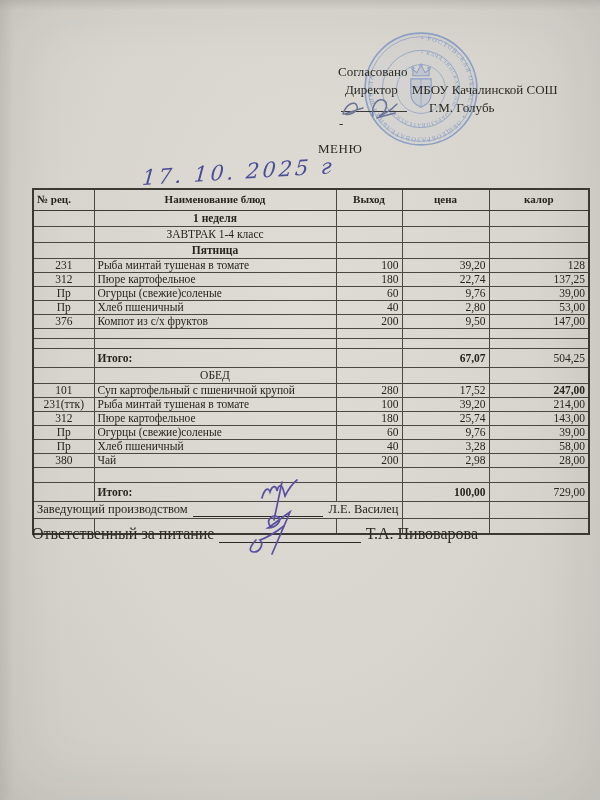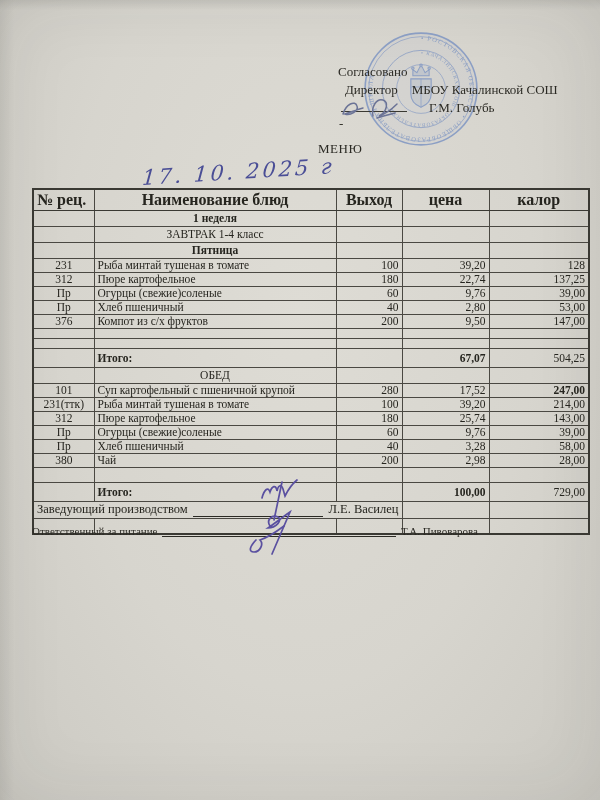--- a/index.html
+++ b/index.html
@@ -40,41 +40,41 @@
   table.menu{
     position:absolute;left:32px;top:188px;width:556px;z-index:3;
     border-collapse:collapse;table-layout:fixed;
     border:2px solid #3a3933;
     background:transparent;
   }
   table.menu th, table.menu td{
     border:1px solid #4a4842;color:#26251f;
     font-size:11.5px;line-height:1.05;padding:0 3px;overflow:hidden;white-space:nowrap;
   }
-  table.menu th{font-weight:bold;font-size:16px;height:20px;border-bottom:1.5px solid #3a3933;}
+  table.menu th{font-weight:bold;font-size:11px;height:20px;border-bottom:1.5px solid #3a3933;}
   th.h-rec{text-align:left;}
   .row-section td{height:15px;}
   .row-section-bold td{height:15px;text-align:center;}
   .row-item td{height:13px;}
   .row-empty td{height:9px;}
   .row-empty-tall td{height:14px;}
   .row-total td{height:18px;border-top:1.5px solid #3a3933;}
   .row-manager td{height:16px;}
   .c-rec{text-align:center;}
   .c-name{text-align:left;}
   .c-num{text-align:right;}
   .c-section{text-align:center;}
   .c-total{text-align:left;}
   .bold{font-weight:bold;}
   .mwrap{display:flex;align-items:flex-end;font-size:12.5px;}
   .mline{flex:1;border-bottom:1px solid #2b2a24;height:11px;margin:0 5px;}
   
   .resp-line{
     position:absolute;left:32px;top:525px;width:446px;z-index:3;
-    display:flex;align-items:flex-end;font-size:11px;color:#2b2a24;
+    display:flex;align-items:flex-end;font-size:16px;color:#2b2a24;
   }
   .resp-line .rline{flex:1;border-bottom:1px solid #2b2a24;height:11px;margin:0 5px;}
   
   .sig{position:absolute;z-index:4;}
   .sig-director{left:333px;top:92px;width:92px;height:34px;}
   .sig-purple{left:218px;top:468px;width:110px;height:92px;}
 </style>
 </head>
 <body>
 

